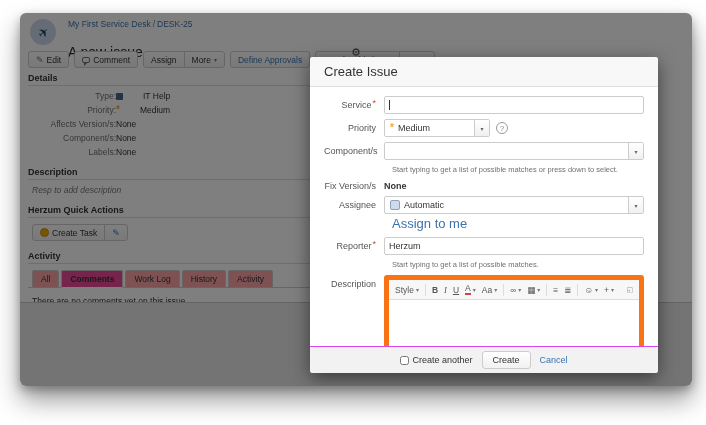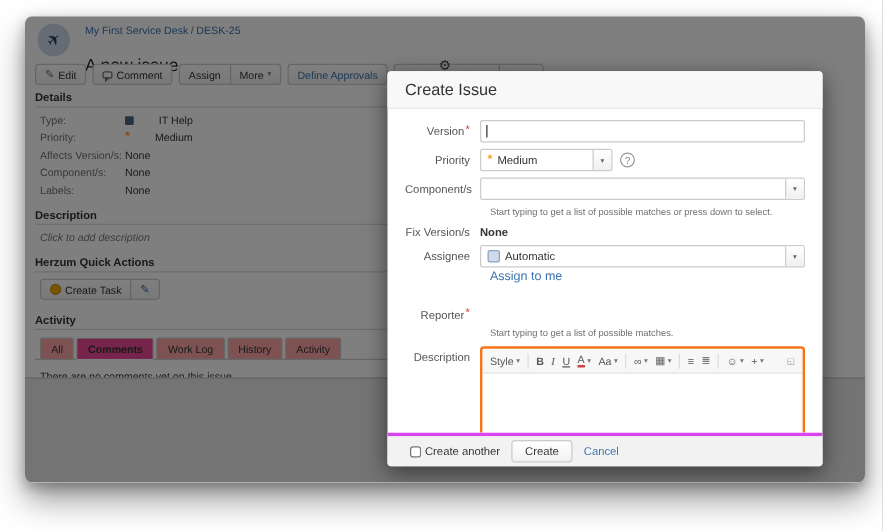--- a/index.html
+++ b/index.html
@@ -42,21 +42,21 @@
   .bubble::after { content:""; position:absolute; left:1px; bottom:-4px; width:0; height:0;
     border:2px solid transparent; border-top-color:#707070; border-left-color:#707070; }
 
   .page-gear { position:absolute; left:331px; top:33px; font-size:11px; color:#4a4a4a; }
 
   .content { position:absolute; left:8px; top:60px; width:340px; }
   .section-h { font-weight:bold; font-size:9px; color:#333; border-bottom:1px solid #ddd;
     padding-bottom:2px; margin-bottom:5px; }
   .sect { margin-bottom:10px; }
 
-  .details-row { display:flex; margin:0 0 4px 4px; font-size:8.5px; align-items:center; }
+  .details-row { display:flex; margin:0 0 4px 20px; font-size:8.5px; align-items:center;text-align:right; }
   .details-label { width:68px; color:#707070; flex:none; }
   .details-value { color:#333; display:flex; align-items:center; gap:20px; }
   .type-icon { width:7px; height:7px; background:#4a6785; border-radius:1px; display:inline-block; }
   .prio-star { color:#f6a431; font-weight:bold; font-size:10px; line-height:6px; }
 
   .desc-placeholder { font-size:8.5px; font-style:italic; color:#777; margin-left:4px; }
 
   .qa-row { margin-left:4px; }
   .task-dot { width:9px; height:9px; border-radius:50%; background:#f0ad00; border:1px solid #c78f10;
     display:inline-block; }
@@ -104,36 +104,36 @@
     background:linear-gradient(#fff,#f0f0f0); }
   .priority-combo { flex:none; width:106px; }
 
   .help-circle { width:12px; height:12px; flex:none; border:1px solid #999; border-radius:50%;
     color:#888; font-size:8px; display:flex; align-items:center; justify-content:center;
     margin-left:6px; }
   .help-text { font-size:7.5px; color:#707070; margin:1px 0 6px 68px; }
   .static-value { font-size:9px; font-weight:bold; color:#333; padding-top:1px; }
   .avatar-chip { width:10px; height:10px; background:#cfdbea; border:1px solid #8ba3c0;
     border-radius:2px; flex:none; }
-  .assign-link { margin:2px 0 20px 68px; font-size:10px; }
-
-  .editor { flex:1; border:2px solid #f97316; border-radius:3px; overflow:hidden; }
+  .assign-link { margin:2px 0 6px 68px; font-size:13px; }
+
+  .editor { flex:1; border:5px solid #f97316; border-radius:3px; overflow:hidden; }
   .editor-toolbar { height:20px; background:#f7f7f7; border-bottom:1px solid #ddd; display:flex;
     align-items:center; padding:0 6px; gap:6px; font-size:8.5px; color:#555; }
   .et-sep { width:1px; height:12px; background:#ddd; flex:none; }
   .et-btn { display:inline-flex; align-items:center; gap:2px; color:#555; }
   .et-b { font-weight:bold; } .et-i { font-style:italic; font-family:"Liberation Serif",serif; }
   .et-u { text-decoration:underline; }
   .et-color { border-bottom:2px solid #c44; line-height:1.05; }
   .et-right { margin-left:auto; color:#999; font-size:7px; }
   .editor-area { height:75px; background:#fff; }
 
-  .modal-footer { height:27px; flex:none; background:#f2f2f2; border-top:3px solid #d946ef;
-    border-radius:0 0 3px 3px; display:flex; align-items:center; justify-content:flex-start;
-    gap:9px; padding:0 18px; font-size:9px; }
+  .modal-footer { height:27px; flex:none; background:#f2f2f2; border-top:1px solid #d946ef;
+    border-radius:0 0 3px 3px; display:flex; align-items:center; justify-content:center;
+    gap:9px; padding:0 6px; font-size:9px; }
   .chk-label { display:flex; align-items:center; gap:3px; color:#333; }
   input[type=checkbox] { width:9px; height:9px; margin:0; }
   .create-btn { height:18px; padding:0 10px; background:linear-gradient(#fff,#f1f1f1);
     border:1px solid #ccc; border-radius:3px; font-size:9px; color:#333; font-family:inherit; }
   .cancel-link { font-size:9px; }
 </style>
 </head>
 <body>
 
 <div class="frame">
@@ -208,21 +208,21 @@
           <span class="details-value">None</span>
         </div>
         <div class="details-row">
           <span class="details-label">Labels:</span>
           <span class="details-value">None</span>
         </div>
       </div>
 
       <div class="sect">
         <div class="section-h">Description</div>
-        <div class="desc-placeholder">Click to add description</div>
+        <div class="desc-placeholder">Resp to add description</div>
       </div>
 
       <div class="sect">
         <div class="section-h">Herzum Quick Actions</div>
         <div class="qa-row">
           <span class="btn-group">
             <span class="btn">
               <span class="task-dot"></span>
               <span>Create Task</span>
             </span>
@@ -257,21 +257,21 @@
   <div class="blanket"></div>
 
   <div class="modal">
     <div class="modal-header">
       <span>Create Issue</span>
     </div>
 
     <div class="modal-body">
 
       <div class="form-row">
-        <span class="form-label"><span>Version</span><span class="req">*</span></span>
+        <span class="form-label"><span>Service</span><span class="req">*</span></span>
         <span class="input-wrap">
           <input class="text-input" type="text" value="" style="">
           <span class="caret"></span>
         </span>
       </div>
 
       <div class="form-row">
         <span class="form-label">Priority</span>
         <span class="combo priority-combo">
           <span class="combo-text">
@@ -306,20 +306,21 @@
           </span>
           <span class="combo-arrow">▾</span>
         </span>
       </div>
       <div class="assign-link">
         <a class="link">Assign to me</a>
       </div>
 
       <div class="form-row">
         <span class="form-label"><span>Reporter</span><span class="req">*</span></span>
+        <input class="text-input" type="text" value="Herzum" style="">
       </div>
       <div class="help-text">Start typing to get a list of possible matches.</div>
 
       <div class="form-row top" style="margin-bottom:0;">
         <span class="form-label">Description</span>
         <div class="editor">
           <div class="editor-toolbar">
             <span class="et-btn">
               <span>Style</span>
               <span class="dd-arrow">▾</span>

